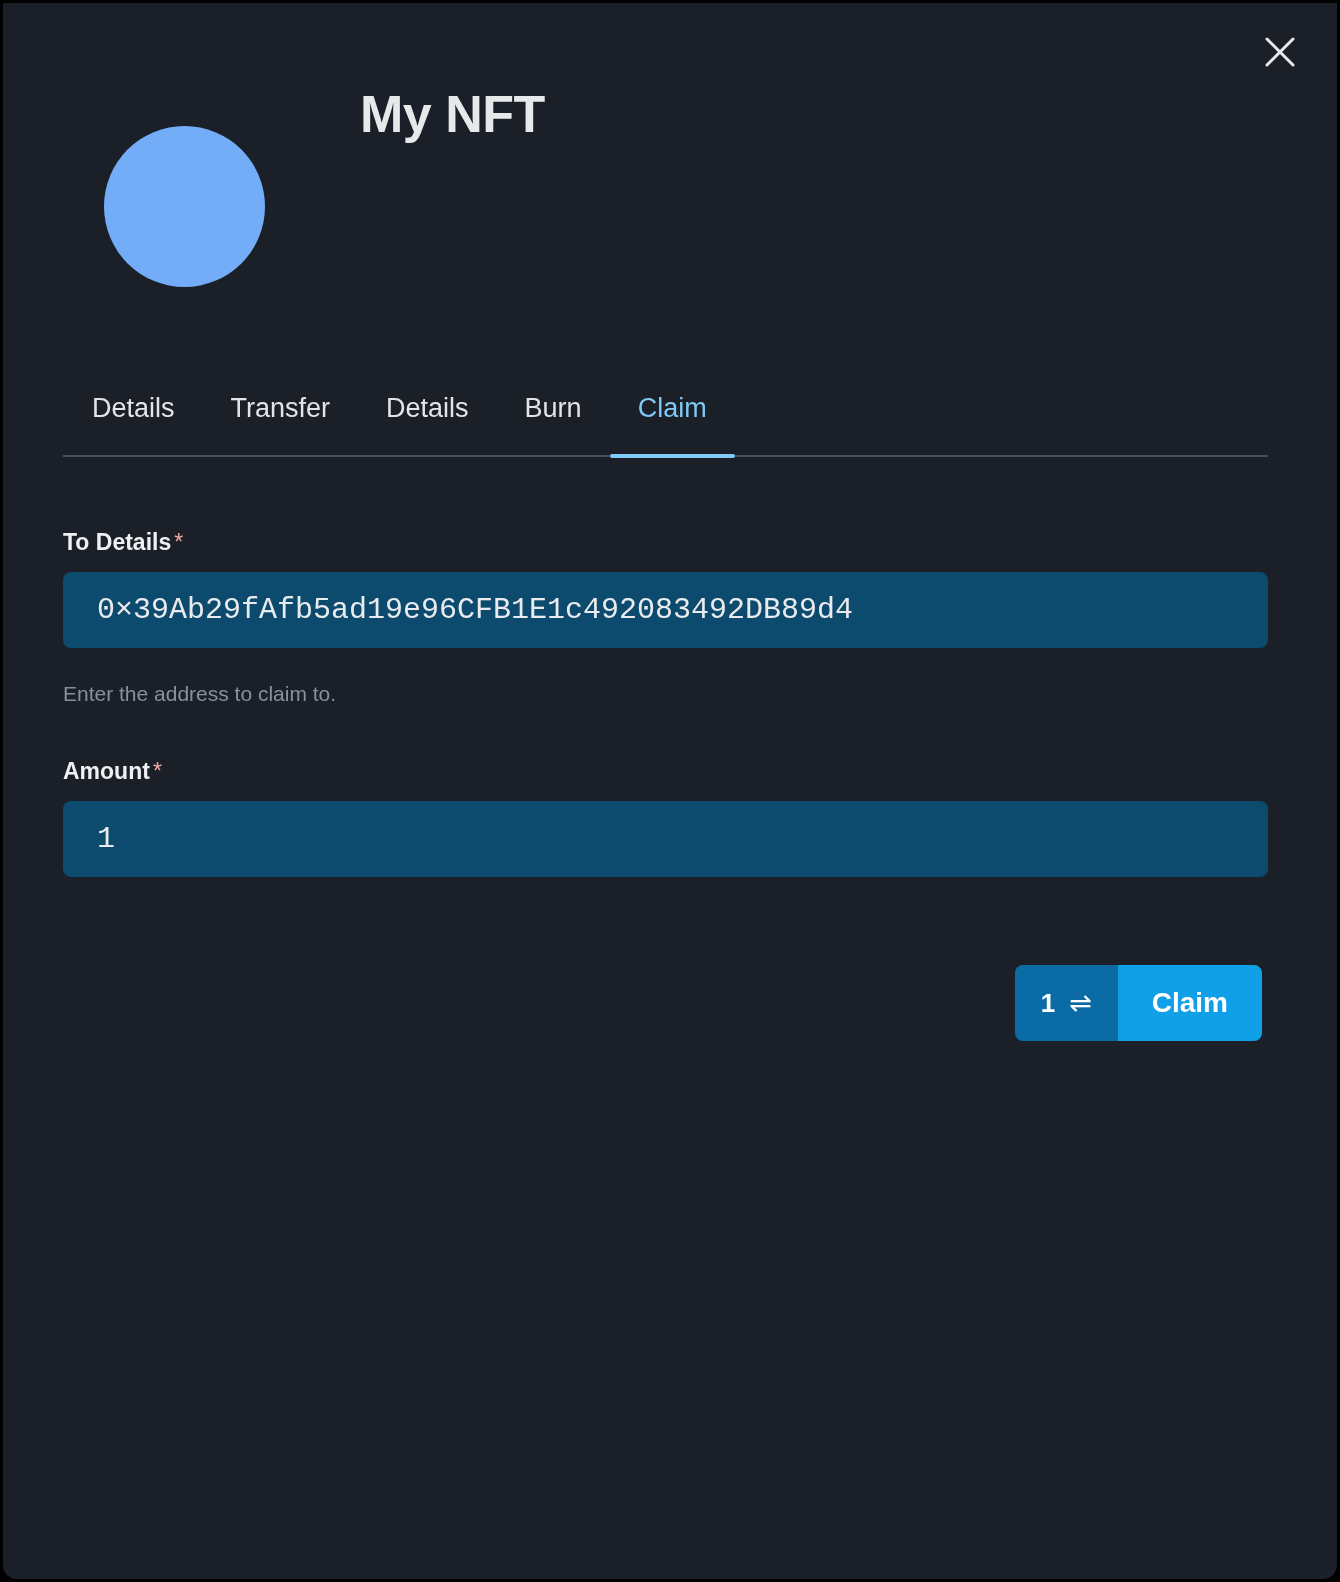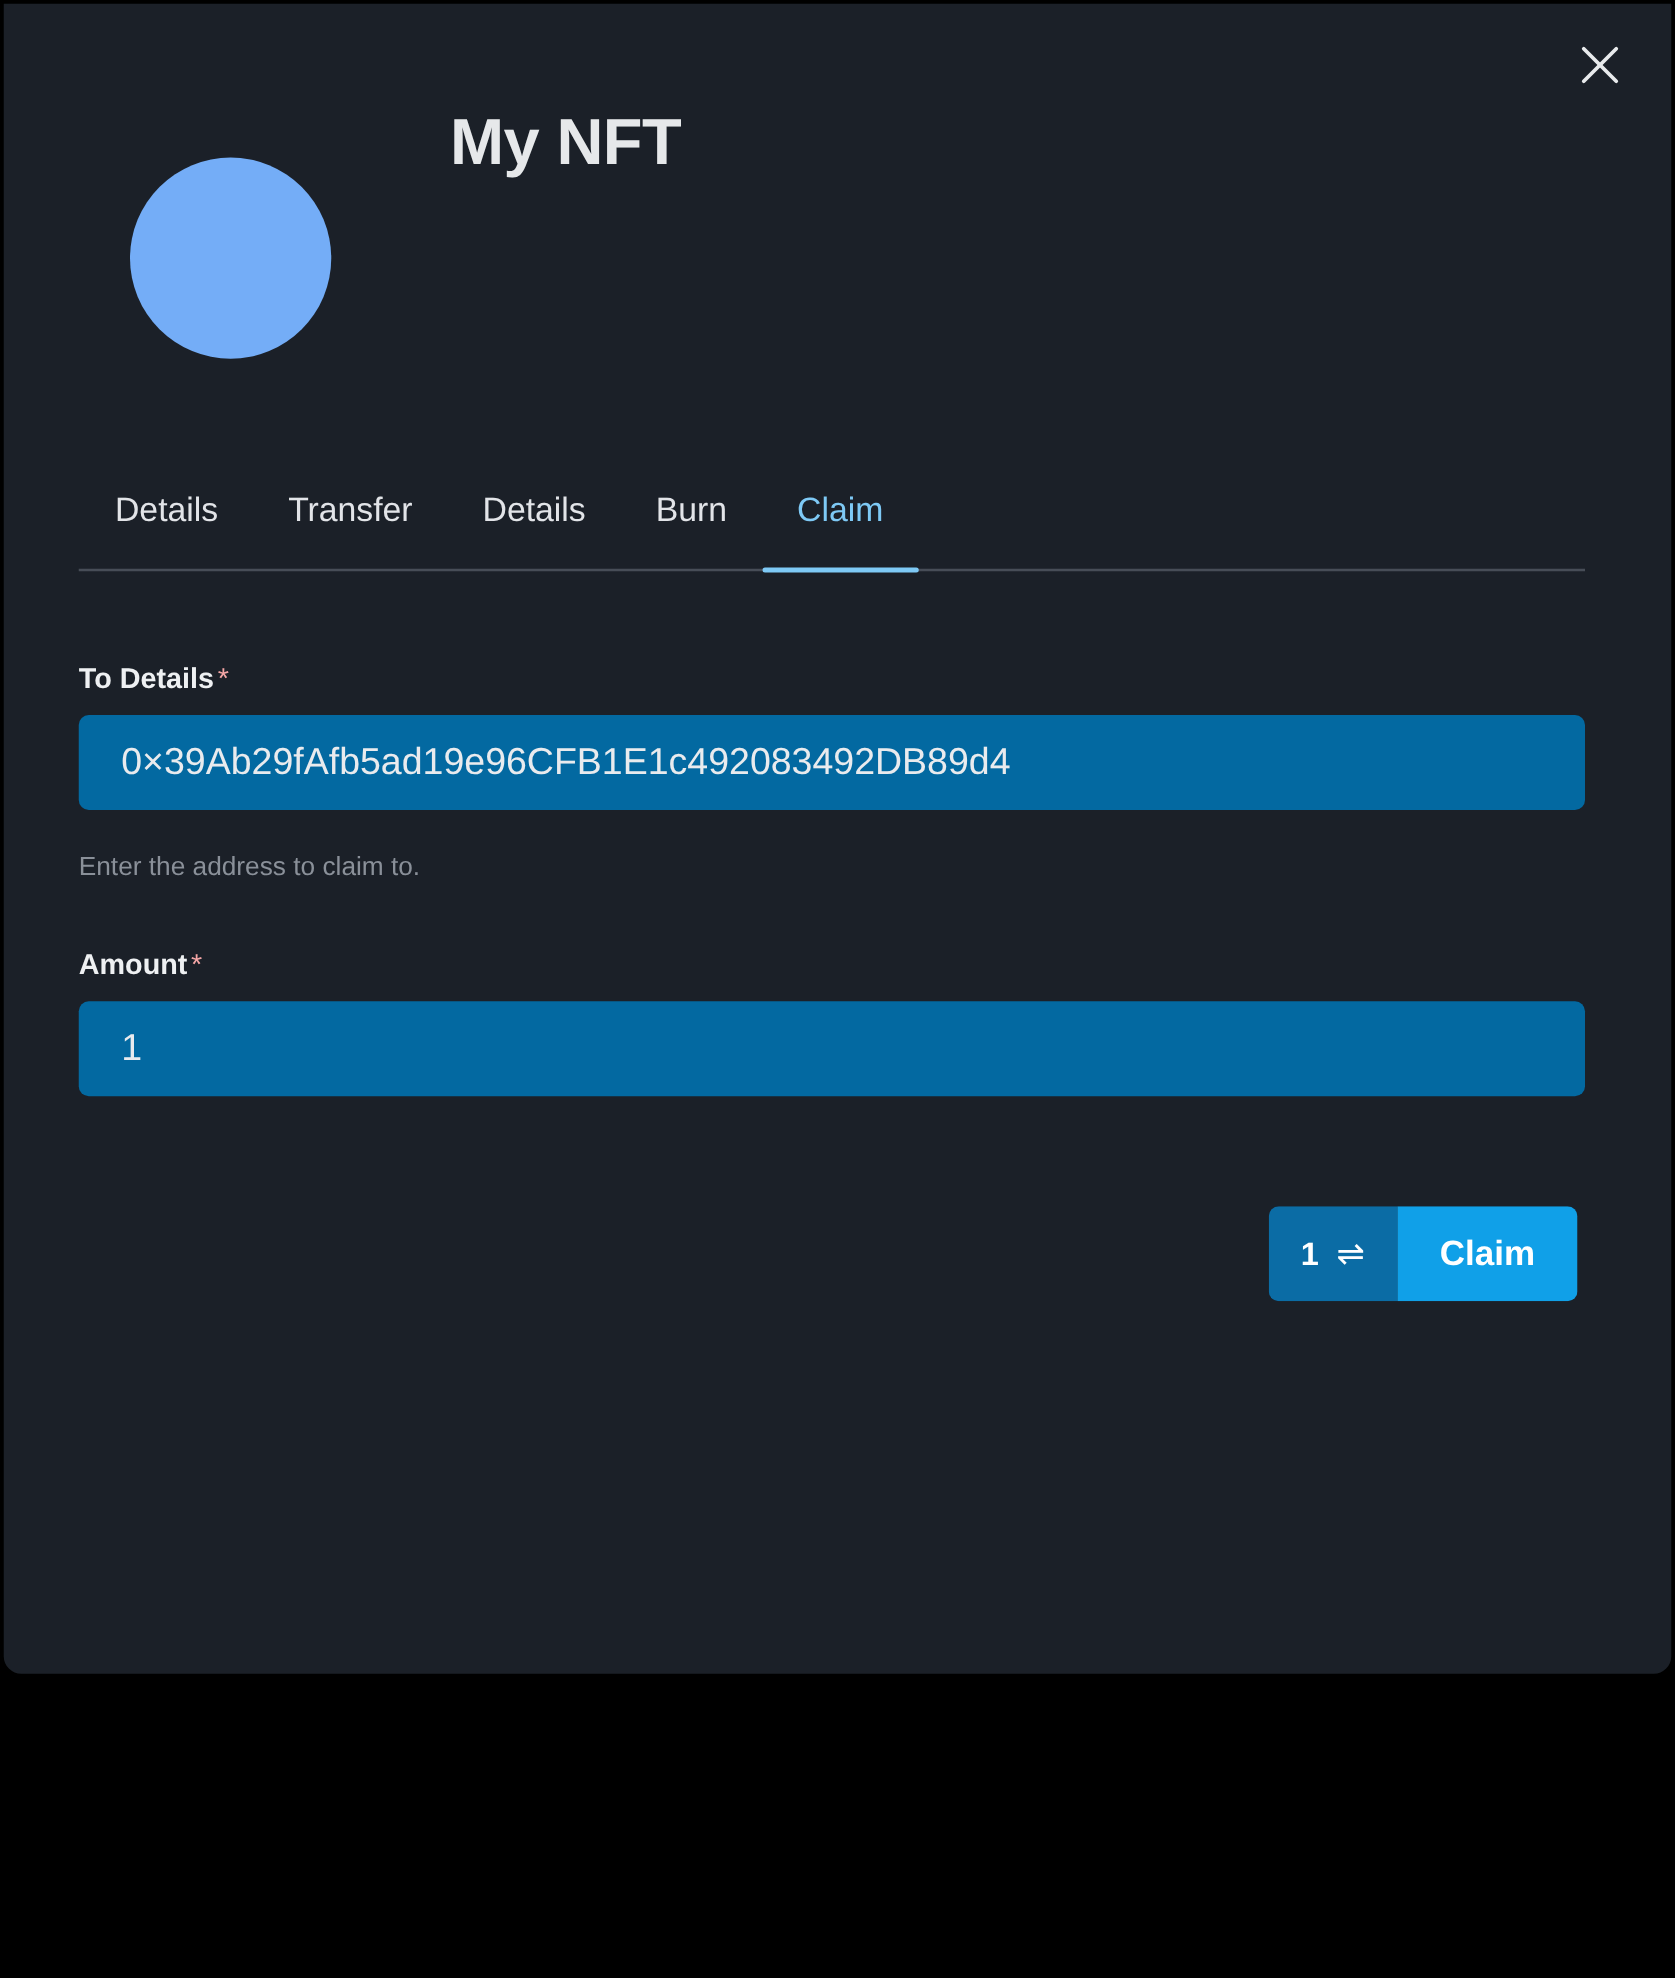--- a/index.html
+++ b/index.html
@@ -14,21 +14,21 @@
     font-family: "Liberation Sans", sans-serif;
     -webkit-font-smoothing: antialiased;
   }
 
   
   .modal {
     position: absolute;
     left: 3px;
     top: 3px;
     width: 1334px;
-    height: 1336px;
+    height: 1576px;
     background: #1b2028;
     border-radius: 0 0 14px 14px;
     overflow: hidden;
   }
 
   
   .close-btn {
     position: absolute;
     right: 34px;
     top: 26px;
@@ -127,25 +127,25 @@
   .req {
     color: #f4a6a6;
     font-weight: normal;
     font-size: 23px;
     margin-left: 3px;
   }
   .input {
     width: 100%;
     height: 76px;
     box-sizing: border-box;
-    background: #0369a1;
+    background: #0c4a6e;
     border: none;
     border-radius: 8px;
     color: #e9ebee;
-    font-family: Liberation Sans, sans-serif;
+    font-family: Liberation Mono, monospace;
     font-size: 30px;
     padding: 0 34px;
     outline: none;
     display: block;
   }
   .input::placeholder { color: #6d737d; }
   .helper {
     font-size: 21px;
     color: #8a9099;
     margin-top: 35px;

